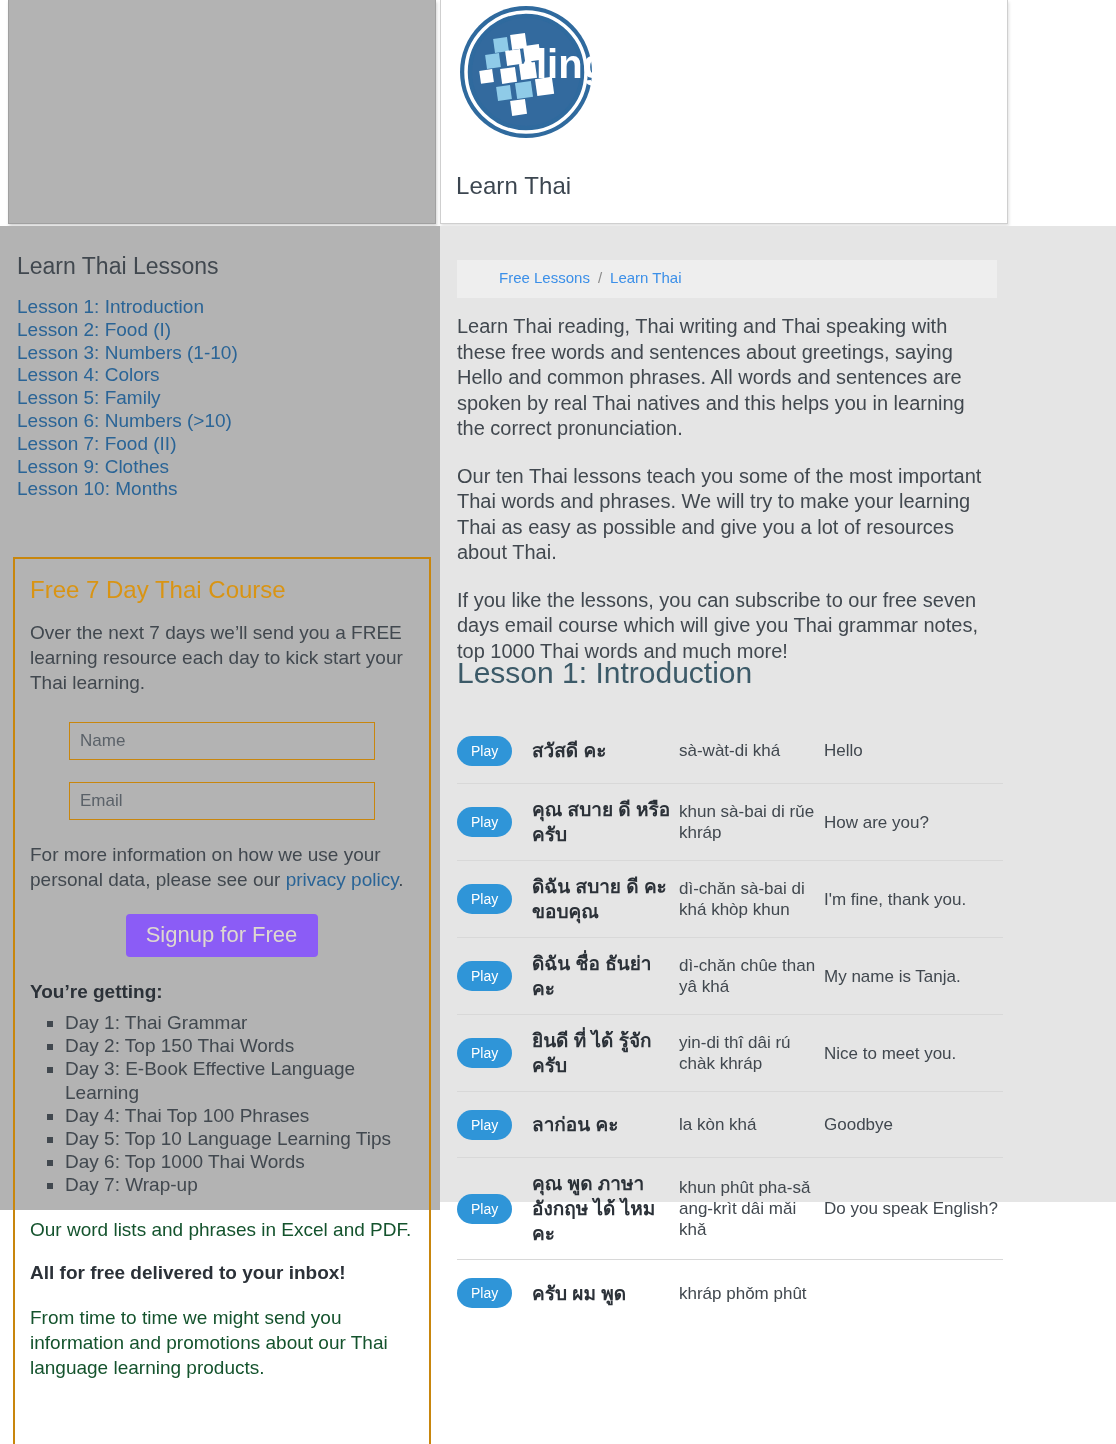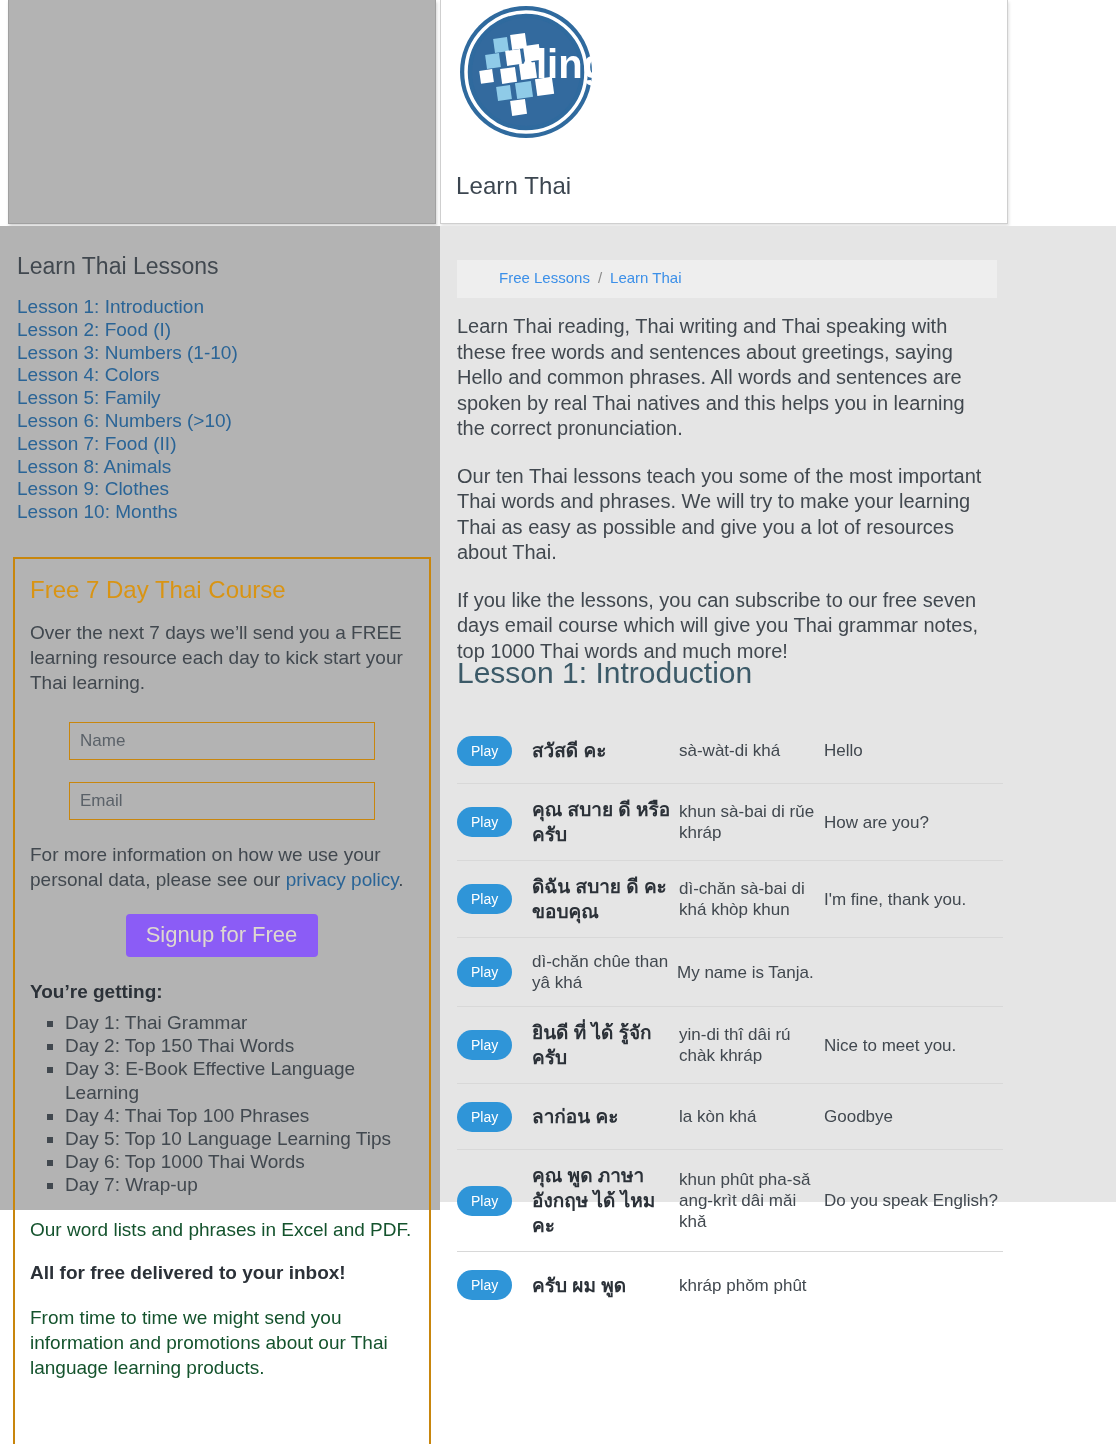--- a/index.html
+++ b/index.html
@@ -342,21 +342,20 @@
   <h2 class="sidebar-heading">Learn Thai Lessons</h2>
 
   <nav class="lesson-list">
     <a class="lesson-link" href="#">Lesson 1: Introduction</a>
     <a class="lesson-link" href="#">Lesson 2: Food (I)</a>
     <a class="lesson-link" href="#">Lesson 3: Numbers (1-10)</a>
     <a class="lesson-link" href="#">Lesson 4: Colors</a>
     <a class="lesson-link" href="#">Lesson 5: Family</a>
     <a class="lesson-link" href="#">Lesson 6: Numbers (&gt;10)</a>
     <a class="lesson-link" href="#">Lesson 7: Food (II)</a>
-    <a class="lesson-link" href="#">Lesson 8: Animals</a>
     <a class="lesson-link" href="#">Lesson 9: Clothes</a>
     <a class="lesson-link" href="#">Lesson 10: Months</a>
   </nav>
 
   <form class="signup-box">
     <h3 class="signup-title">Free 7 Day Thai Course</h3>
 
     <p class="signup-intro">Over the next 7 days we’ll send you a FREE learning resource each day to kick start your Thai learning.</p>
 
     <input class="field field-name" type="text" placeholder="Name" style="">
@@ -431,20 +430,21 @@
       </div>
       <div class="cell-thai">ดิฉัน สบาย ดี คะ ขอบคุณ</div>
       <div class="cell-translit">dì-chǎn sà-bai di khá khòp khun</div>
       <div class="cell-english">I'm fine, thank you.</div>
     </div>
 
     <div class="phrase-row">
       <div class="cell-play">
         <button class="play-btn">Play</button>
       </div>
+      <div class="cell-thai">ดิฉัน ชื่อ ธันย่า คะ</div>
       <div class="cell-translit">dì-chǎn chûe than yâ khá</div>
       <div class="cell-english">My name is Tanja.</div>
     </div>
 
     <div class="phrase-row">
       <div class="cell-play">
         <button class="play-btn">Play</button>
       </div>
       <div class="cell-thai">ยินดี ที่ ได้ รู้จัก ครับ</div>
       <div class="cell-translit">yin-di thî dâi rú chàk khráp</div>

